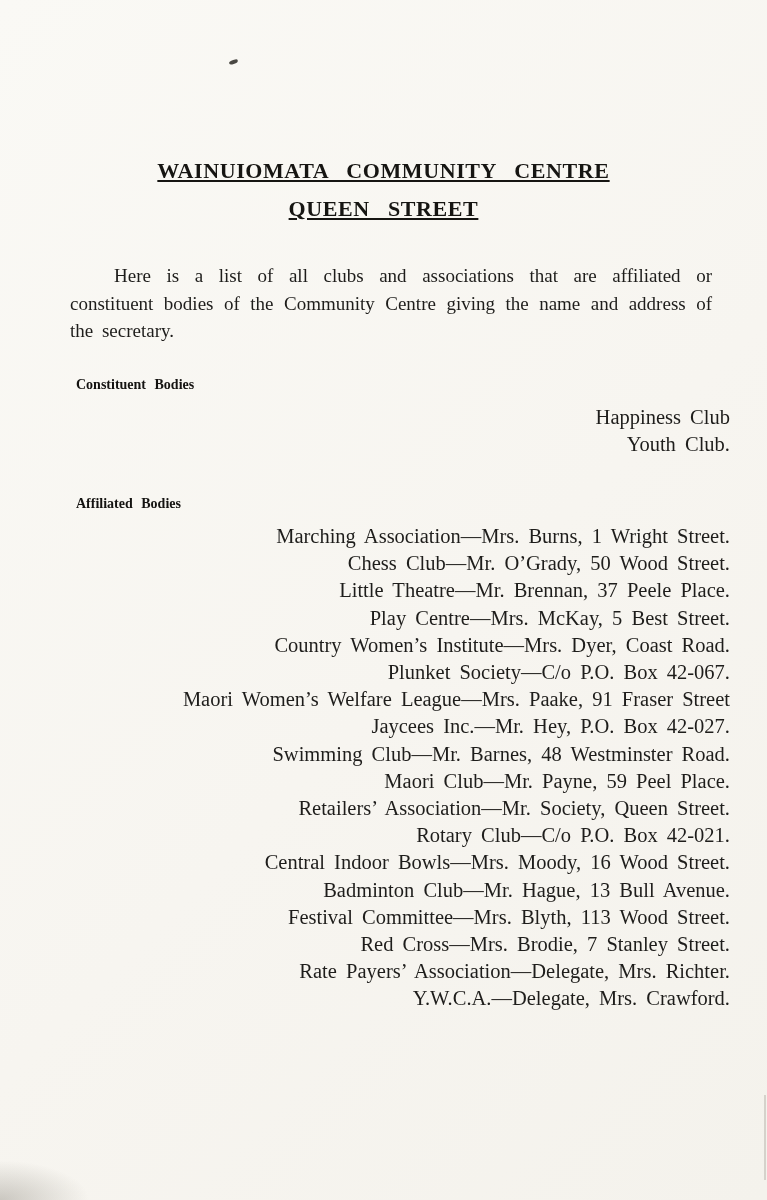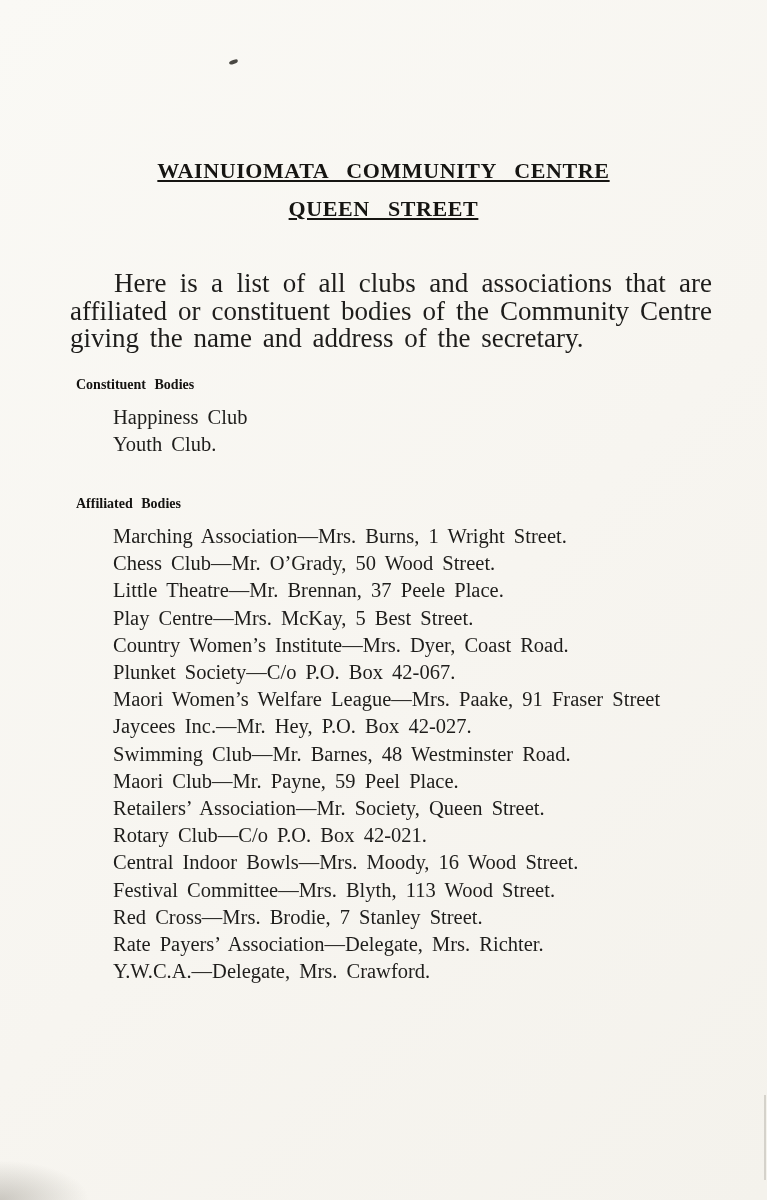--- a/index.html
+++ b/index.html
@@ -53,21 +53,21 @@
     letter-spacing: 0.6px;
     word-spacing: 12px;
     color: #161512;
     text-decoration: underline;
   }
   .intro {
     position: absolute;
     top: 243px;
     left: 70px;
     width: 642px;
-    font-size: 27px;
+    font-size: 19px;
     line-height: 27.5px;
     text-align: justify;
     text-indent: 44px;
     word-spacing: 4px;
   }
   .section {
     position: absolute;
     left: 70px;
     width: 660px;
   }
@@ -78,20 +78,21 @@
     font-size: 14px;
     line-height: 27px;
     margin: 6px;
     word-spacing: 5px;
     color: #141311;
   }
   .section-list {
     list-style: none;
     margin: 1px 0 0 0;
     padding: 0 0 0 43px;
+    text-align: right;
   }
   .section-list li {
     font-size: 20.5px;
     line-height: 27.2px;
     word-spacing: 4px;
     white-space: nowrap;
   }
 </style>
 </head>
 <body>
@@ -123,20 +124,21 @@
         <li>Play Centre—Mrs. McKay, 5 Best Street.</li>
         <li>Country Women’s Institute—Mrs. Dyer, Coast Road.</li>
         <li>Plunket Society—C/o P.O. Box 42-067.</li>
         <li>Maori Women’s Welfare League—Mrs. Paake, 91 Fraser Street</li>
         <li>Jaycees Inc.—Mr. Hey, P.O. Box 42-027.</li>
         <li>Swimming Club—Mr. Barnes, 48 Westminster Road.</li>
         <li>Maori Club—Mr. Payne, 59 Peel Place.</li>
         <li>Retailers’ Association—Mr. Society, Queen Street.</li>
         <li>Rotary Club—C/o P.O. Box 42-021.</li>
         <li>Central Indoor Bowls—Mrs. Moody, 16 Wood Street.</li>
+        <li>Badminton Club—Mr. Hague, 13 Bull Avenue.</li>
         <li>Festival Committee—Mrs. Blyth, 113 Wood Street.</li>
         <li>Red Cross—Mrs. Brodie, 7 Stanley Street.</li>
         <li>Rate Payers’ Association—Delegate, Mrs. Richter.</li>
         <li>Y.W.C.A.—Delegate, Mrs. Crawford.</li>
       </ul>
   </div>
 
   <div class="corner-shade"></div>
   <div class="edge-line"></div>
 </div>

